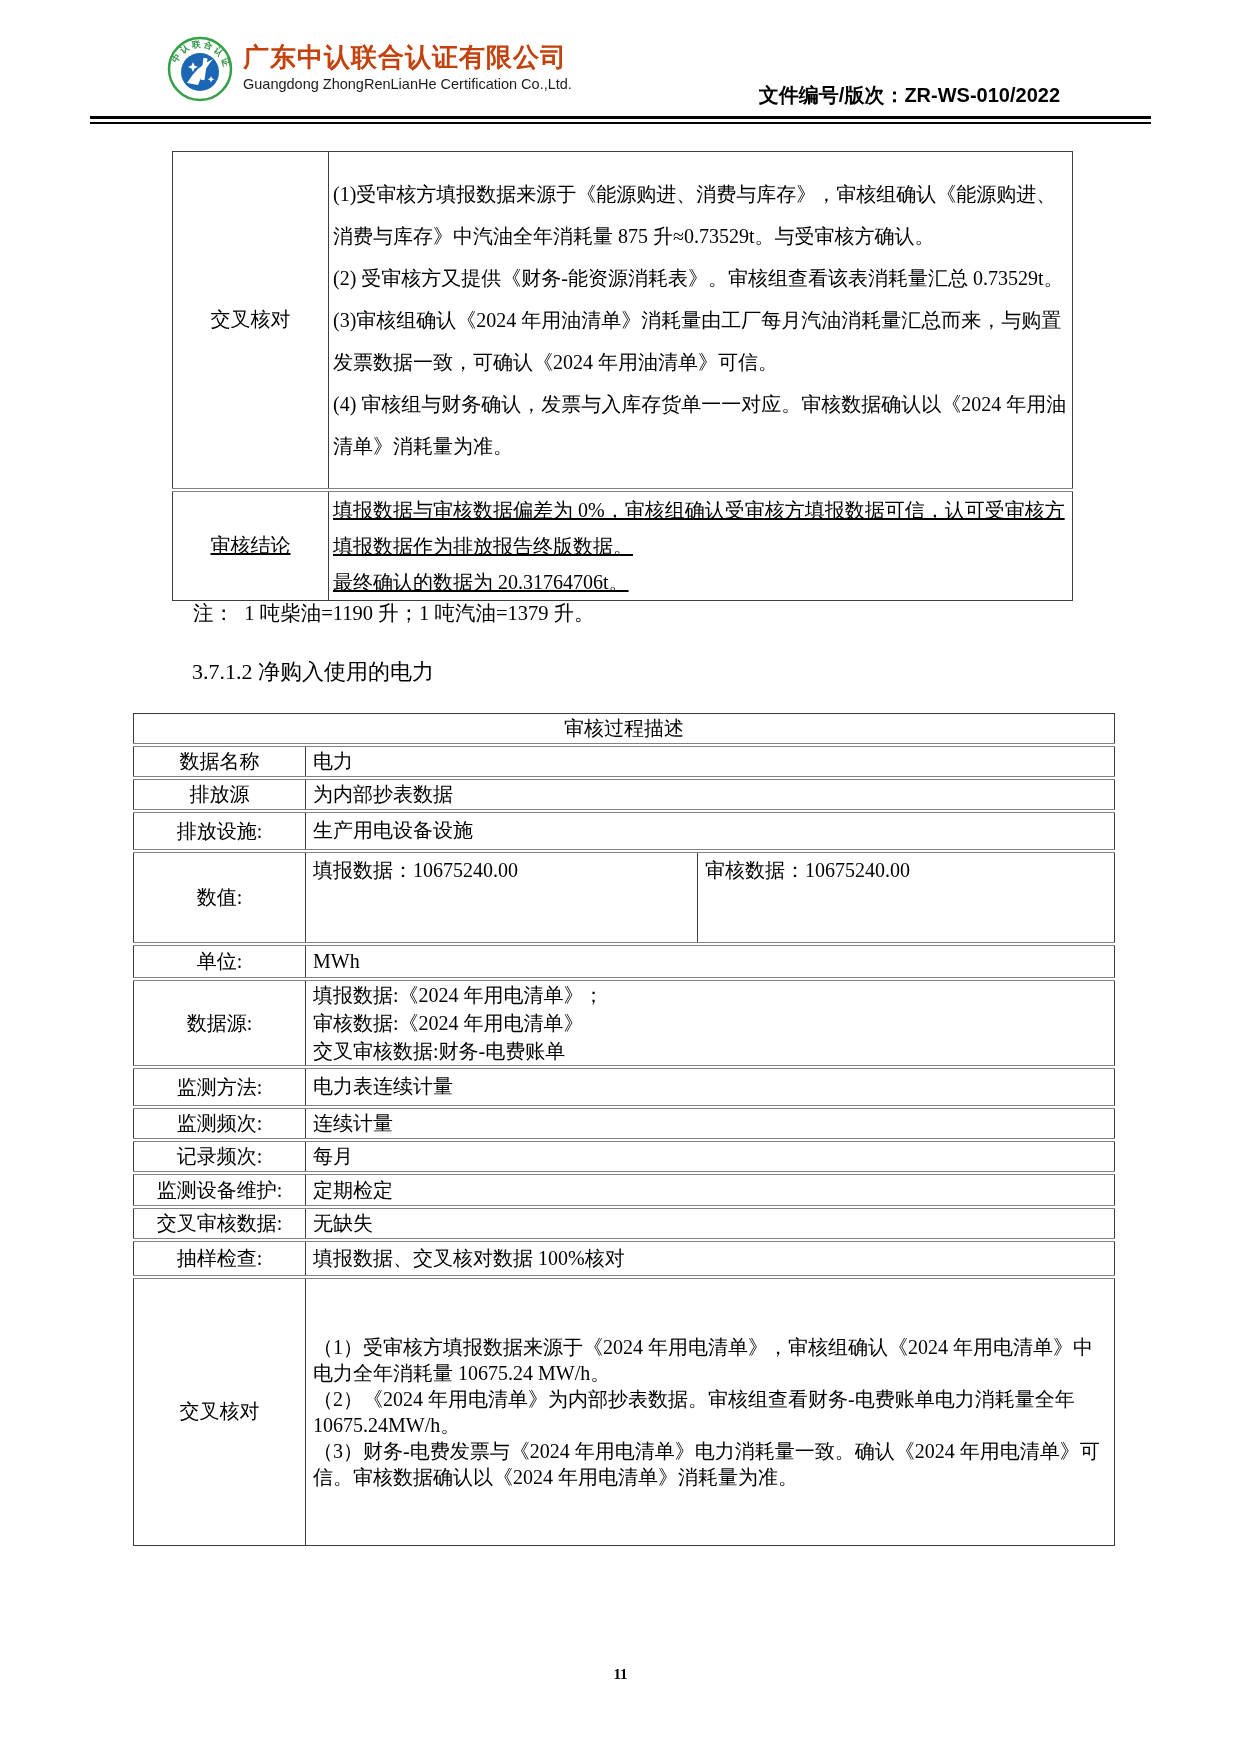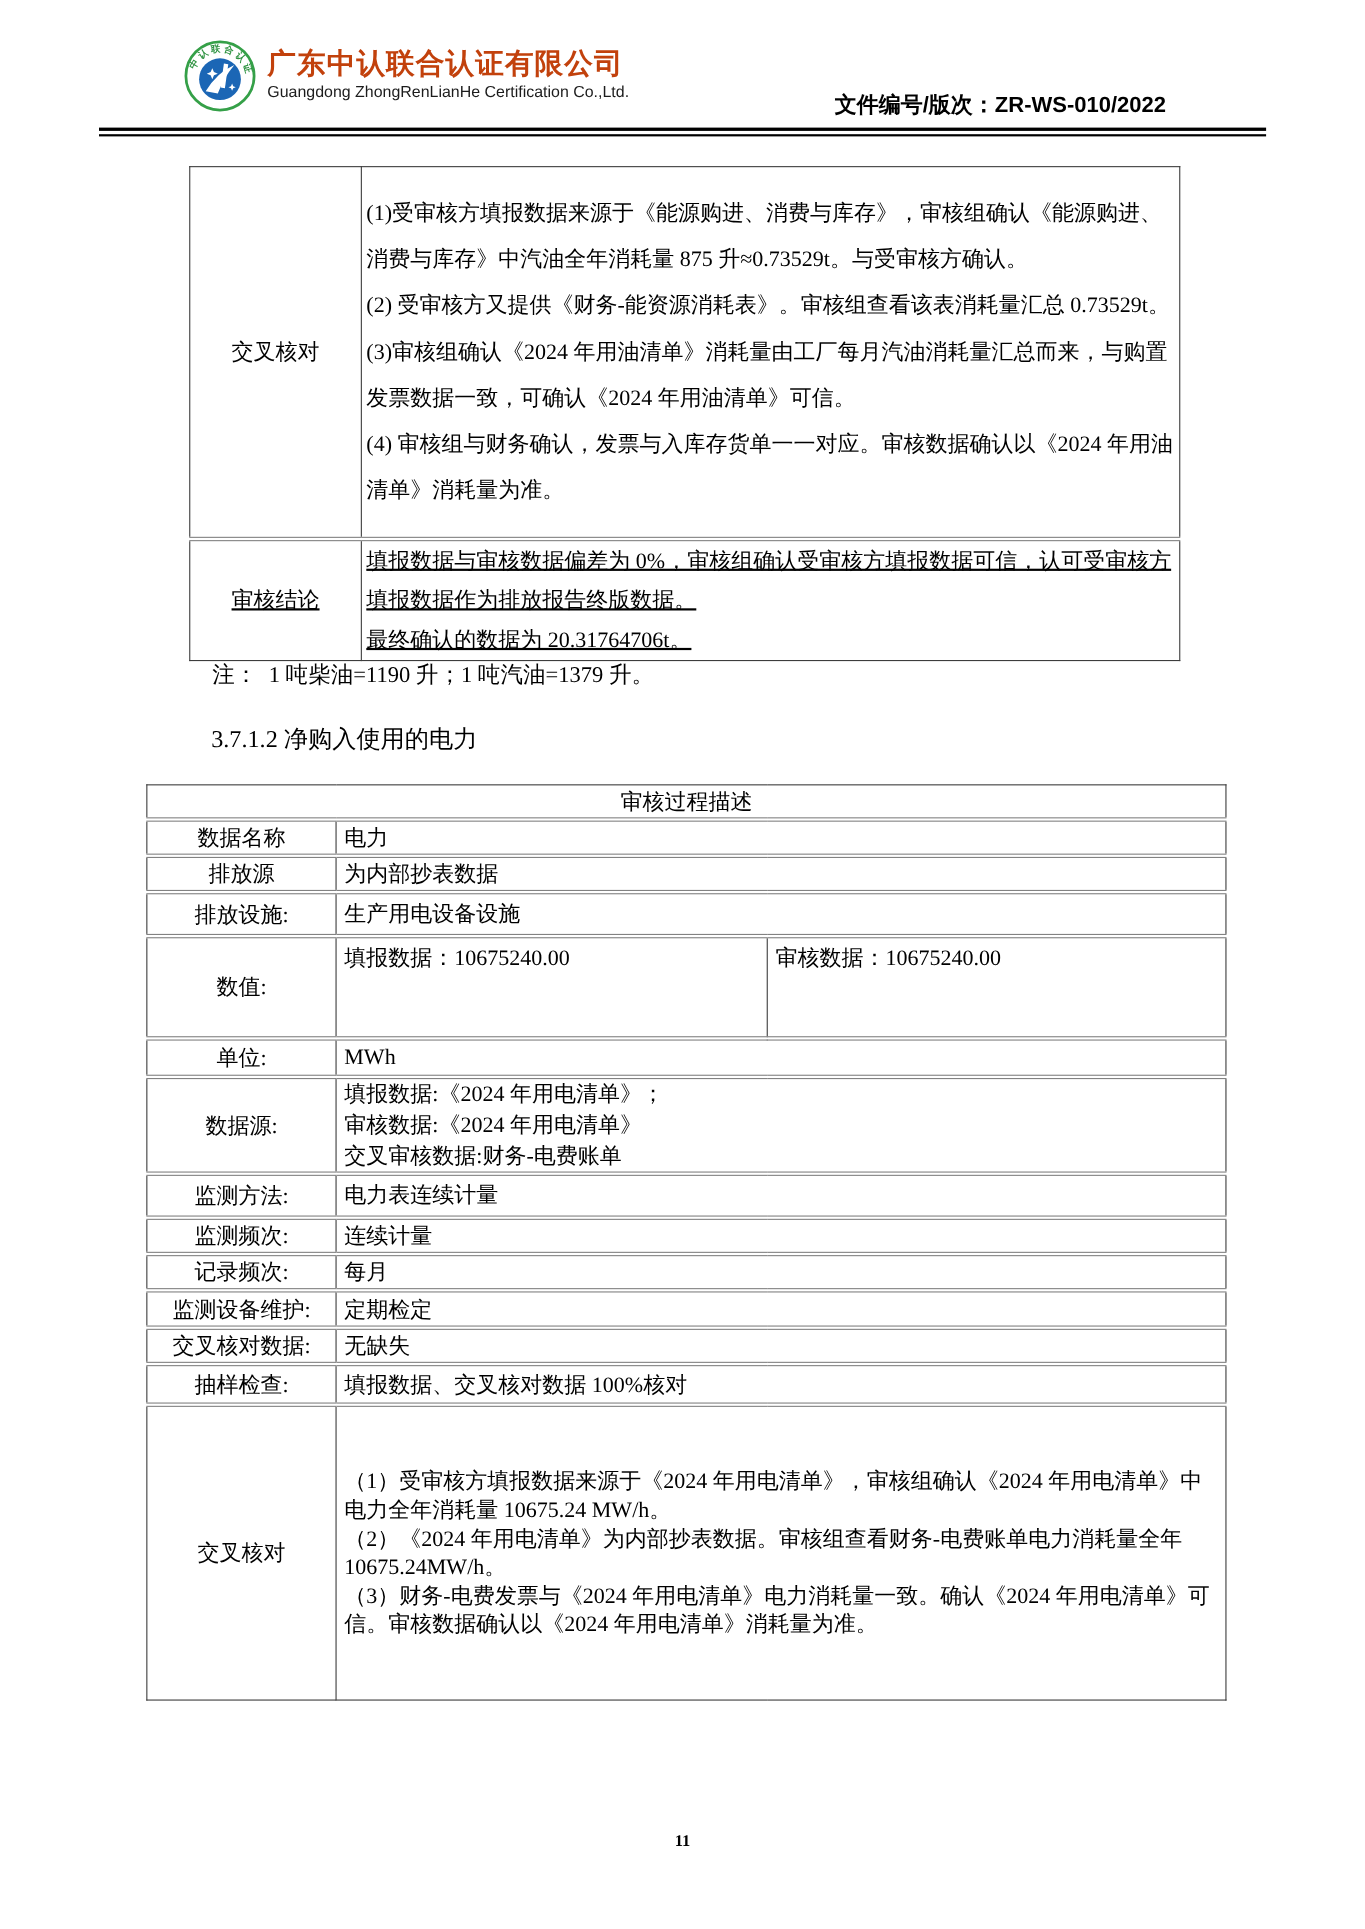--- a/index.html
+++ b/index.html
@@ -147,21 +147,21 @@
     </tr>
     <tr class="dbl" style="height:32px">
       <td class="lbl">记录频次:</td>
       <td class="val" colspan="2">每月</td>
     </tr>
     <tr class="dbl" style="height:34px">
       <td class="lbl">监测设备维护:</td>
       <td class="val" colspan="2">定期检定</td>
     </tr>
     <tr class="dbl" style="height:26px">
-      <td class="lbl">交叉核对数据:</td>
+      <td class="lbl">交叉审核数据:</td>
       <td class="val" colspan="2">无缺失</td>
     </tr>
     <tr class="dbl" style="height:37px">
       <td class="lbl">抽样检查:</td>
       <td class="val" colspan="2">填报数据、交叉核对数据 100%核对</td>
     </tr>
     <tr class="dbl" style="height:268px">
       <td class="lbl">交叉核对</td>
       <td class="val" colspan="2">
         <div class="xc-item">（1）受审核方填报数据来源于《2024 年用电清单》，审核组确认《2024 年用电清单》中电力全年消耗量 10675.24 MW/h。</div>

